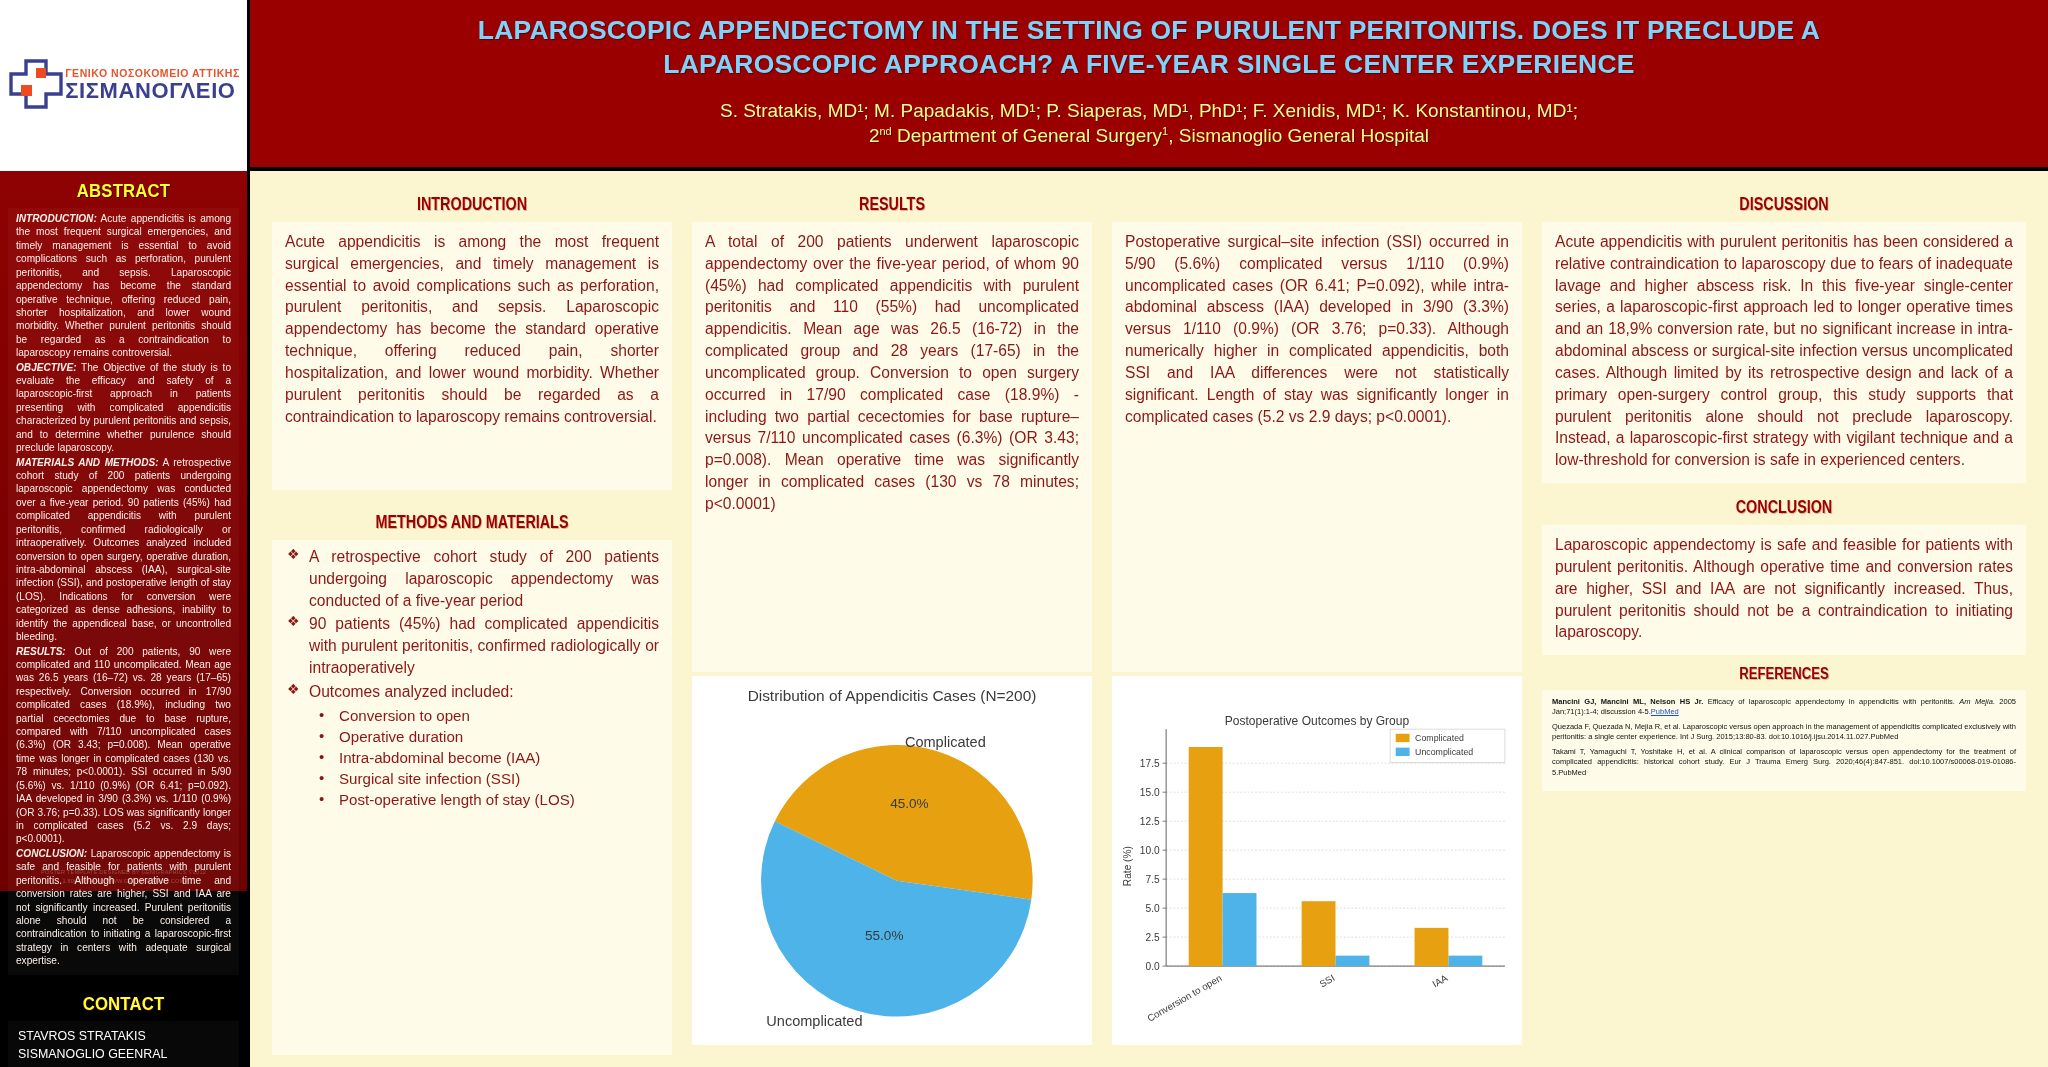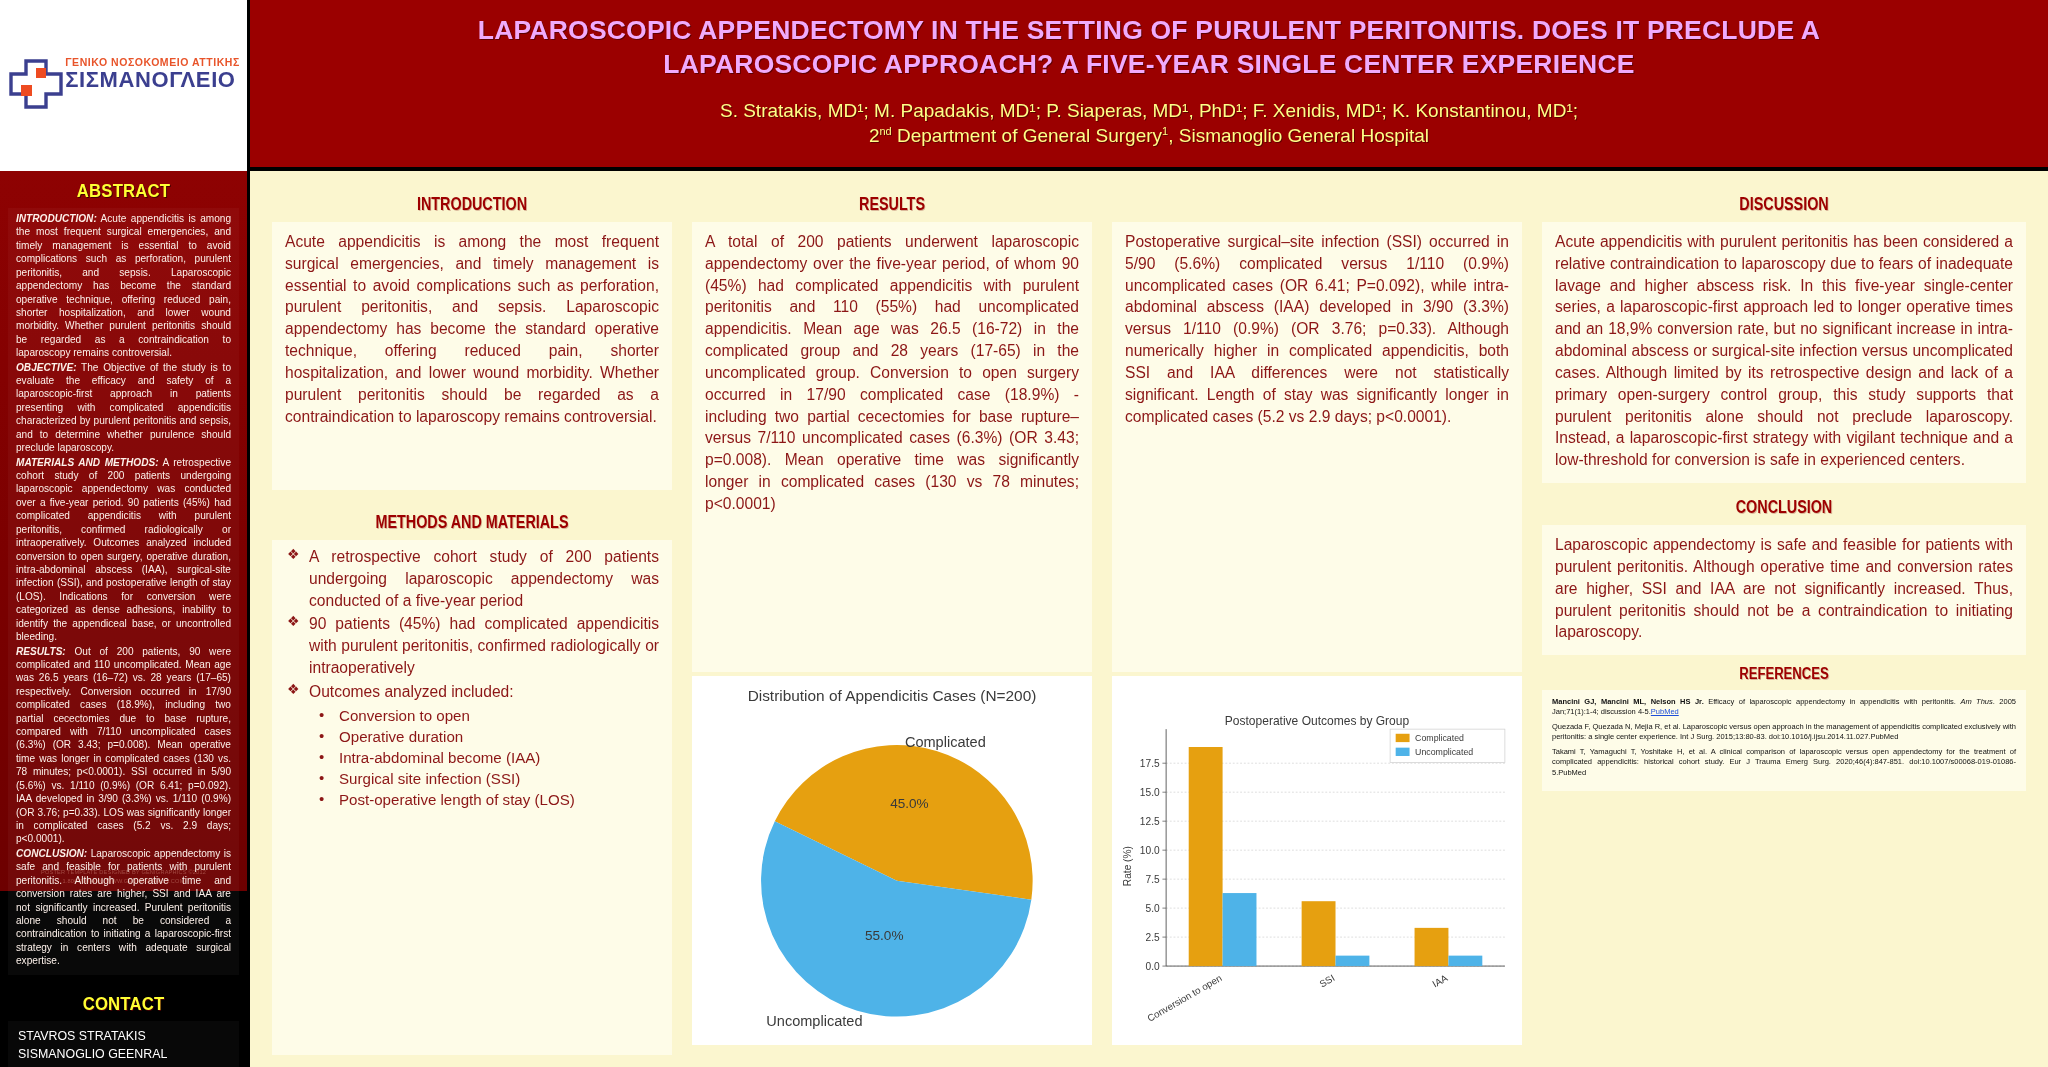--- a/index.html
+++ b/index.html
@@ -21,41 +21,41 @@
     width: 2048px; height: 171px;
     display: flex;
   }
   .logo-box {
     width: 250px; height: 171px;
     background: #ffffff;
     display: flex; align-items: center; justify-content: center;
     border-right: 3px solid #000;
     flex: 0 0 250px;
   }
-  .logo-inner { display: flex; align-items: flex-start; }
+  .logo-inner { display: flex; align-items: center; }
   .cross-mark { width: 58px; height: 54px; }
   .logo-text { display: flex; flex-direction: column; line-height: 1.05; }
   .logo-line1 {
     color: #e8542a; font-size: 10.5px; font-weight: 600;
     letter-spacing: .55px; white-space: nowrap;
   }
   .logo-line2 {
     color: #3b3f8f; font-size: 22px; font-weight: 800;
     letter-spacing: .6px; white-space: nowrap;
   }
   .title-box {
     flex: 1; height: 171px;
     background: #9b0000;
     display: flex; flex-direction: column;
     align-items: center; justify-content: center;
     padding: 6px 30px 10px;
     border-bottom: 4px solid #000;
   }
   .poster-title {
-    color: #f0abfc;
+    color: #7dd3fc;
     font-size: 26.5px;
     font-weight: 700;
     text-align: center;
     line-height: 1.28;
     letter-spacing: .2px;
     text-shadow: 1px 1px 0 #5e0000;
     max-width: 1450px;
   }
   .poster-authors {
     color: #ffff88;
@@ -370,21 +370,21 @@
 
       <div class="col col-disc">
         <div class="sec-head">DISCUSSION</div>
         <div class="panel">Acute appendicitis with purulent peritonitis has been considered a relative contraindication to laparoscopy due to fears of inadequate lavage and higher abscess risk. In this five-year single-center series, a laparoscopic-first approach led to longer operative times and an 18,9% conversion rate, but no significant increase in intra-abdominal abscess or surgical-site infection versus uncomplicated cases. Although limited by its retrospective design and lack of a primary open-surgery control group, this study supports that purulent peritonitis alone should not preclude laparoscopy. Instead, a laparoscopic-first strategy with vigilant technique and a low-threshold for conversion is safe in experienced centers.</div>
 
         <div class="sec-head" style="padding-top:14px;">CONCLUSION</div>
         <div class="panel">Laparoscopic appendectomy is safe and feasible for patients with purulent peritonitis. Although operative time and conversion rates are higher, SSI and IAA are not significantly increased. Thus, purulent peritonitis should not be a contraindication to initiating laparoscopy.</div>
 
         <div class="sec-head small" style="padding-top:10px;">REFERENCES</div>
         <div class="refbox" id="refbox">
-            <p><b>Mancini GJ, Mancini ML, Nelson HS Jr.</b> Efficacy of laparoscopic appendectomy in appendicitis with peritonitis. <i>Am Thus</i>. 2005 Jan;71(1):1-4; discussion 4-5.<span class="lnk">PubMed</span></p>
+            <p><b>Mancini GJ, Mancini ML, Nelson HS Jr.</b> Efficacy of laparoscopic appendectomy in appendicitis with peritonitis. <i>Am Mejia</i>. 2005 Jan;71(1):1-4; discussion 4-5.<span class="lnk">PubMed</span></p>
             <p>Quezada F, Quezada N, Mejia R, et al. Laparoscopic versus open approach in the management of appendicitis complicated exclusively with peritonitis: a single center experience. Int J Surg. 2015;13:80-83. doi:10.1016/j.ijsu.2014.11.027.PubMed</p>
             <p>Takami T, Yamaguchi T, Yoshitake H, et al. A clinical comparison of laparoscopic versus open appendectomy for the treatment of complicated appendicitis: historical cohort study. Eur J Trauma Emerg Surg. 2020;46(4):847-851. doi:10.1007/s00068-019-01086-5.PubMed</p>
           </div>
       </div>
 
     </div>
   </div>
 </div>
 
 </body></html>

